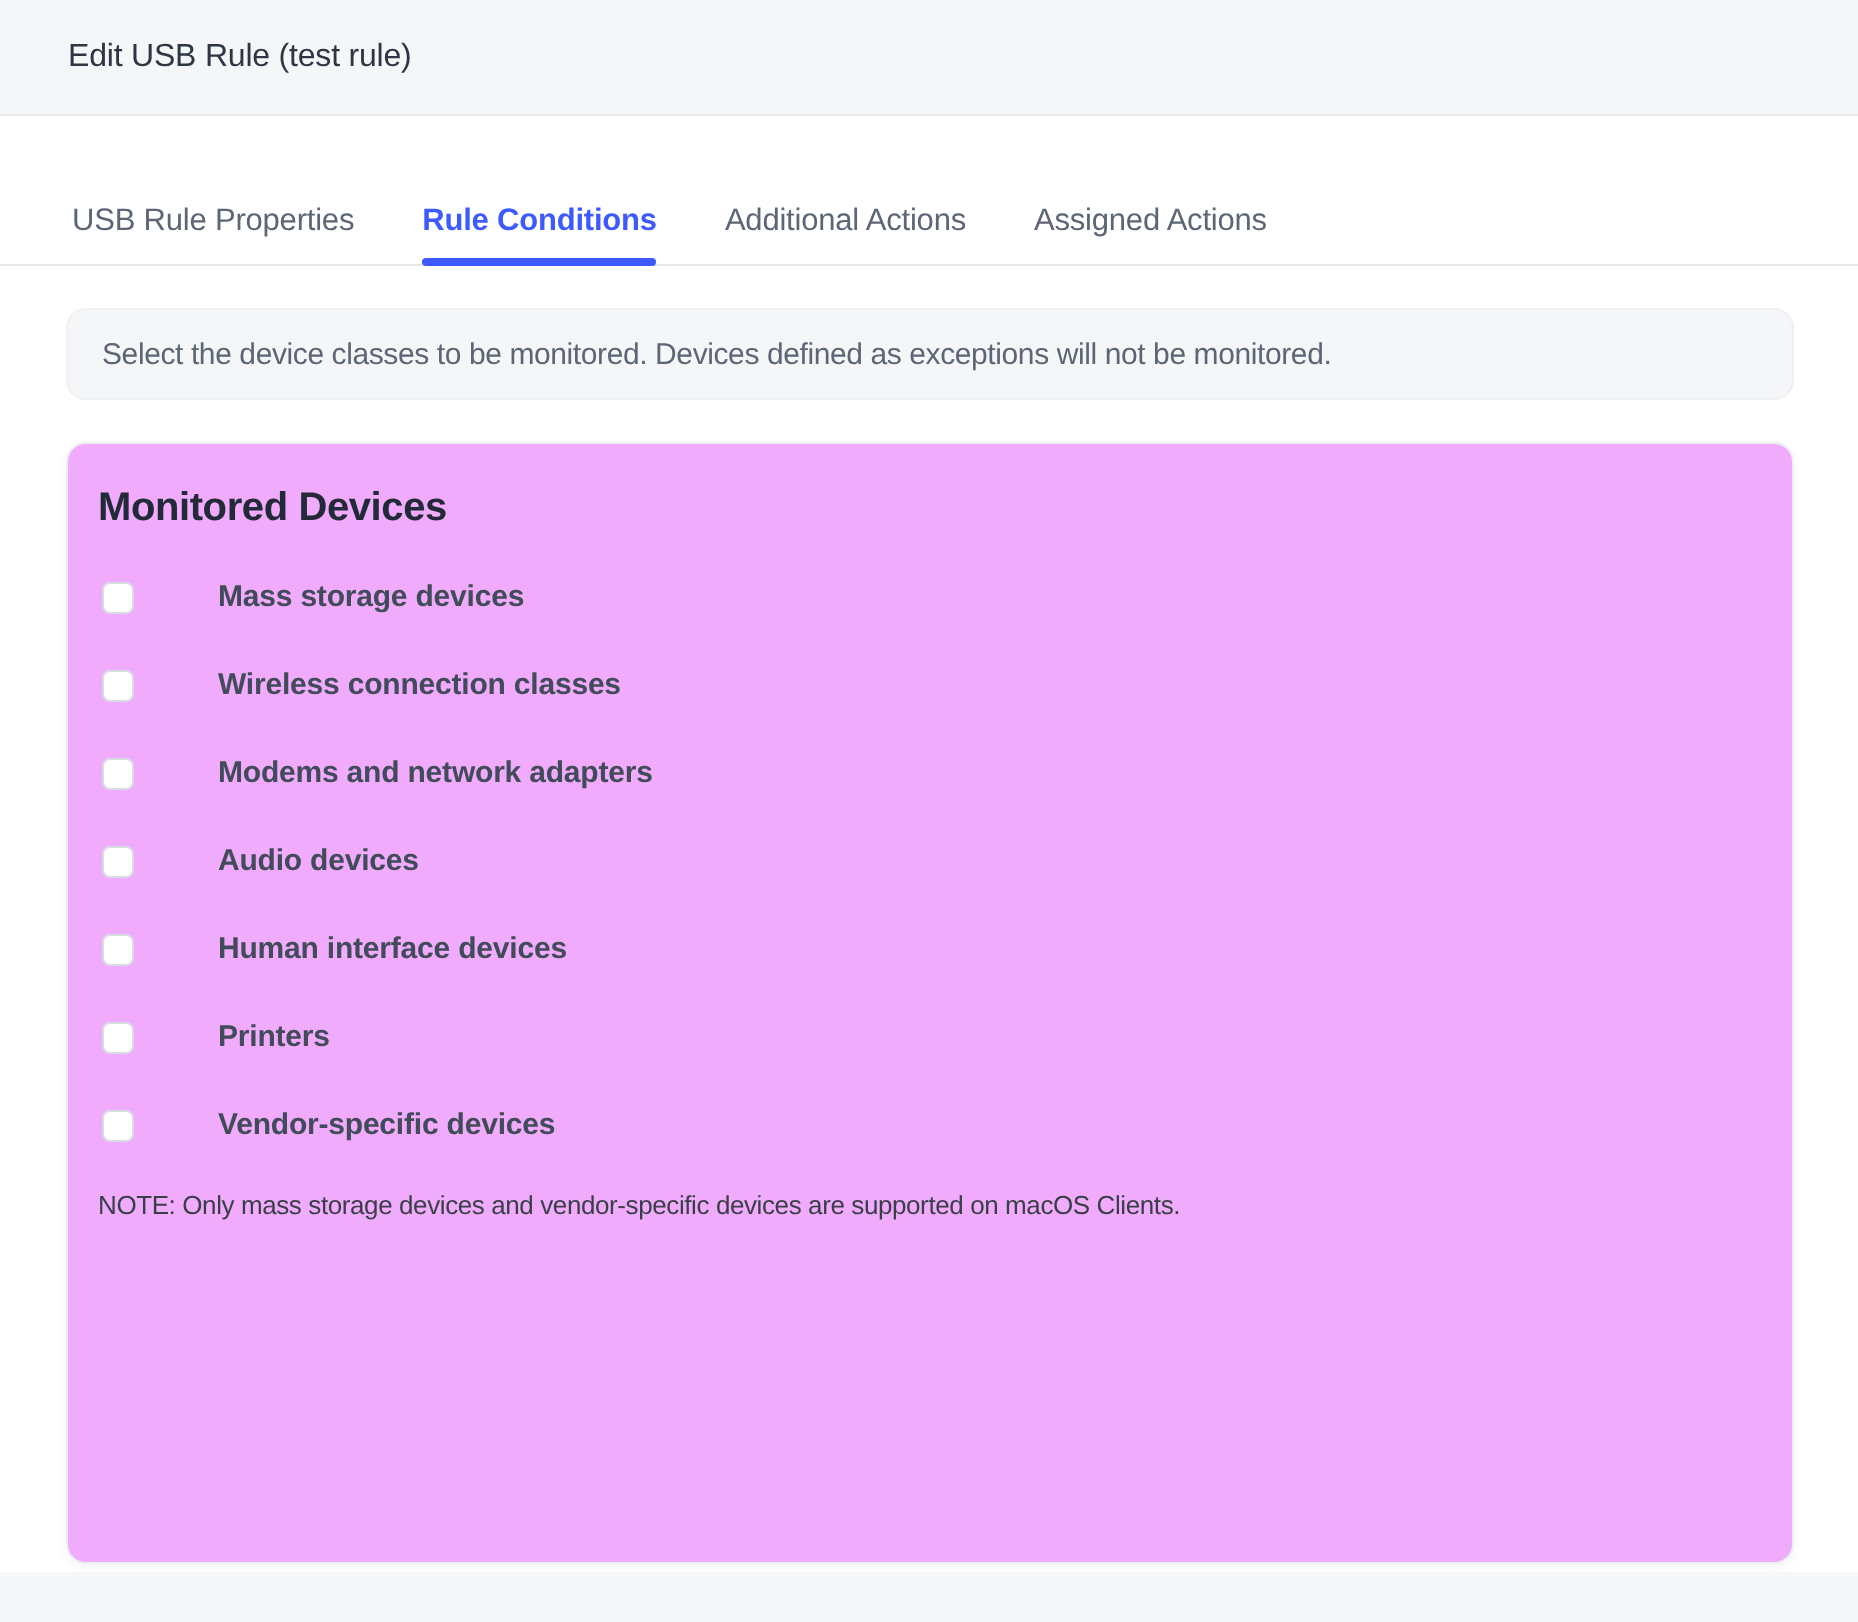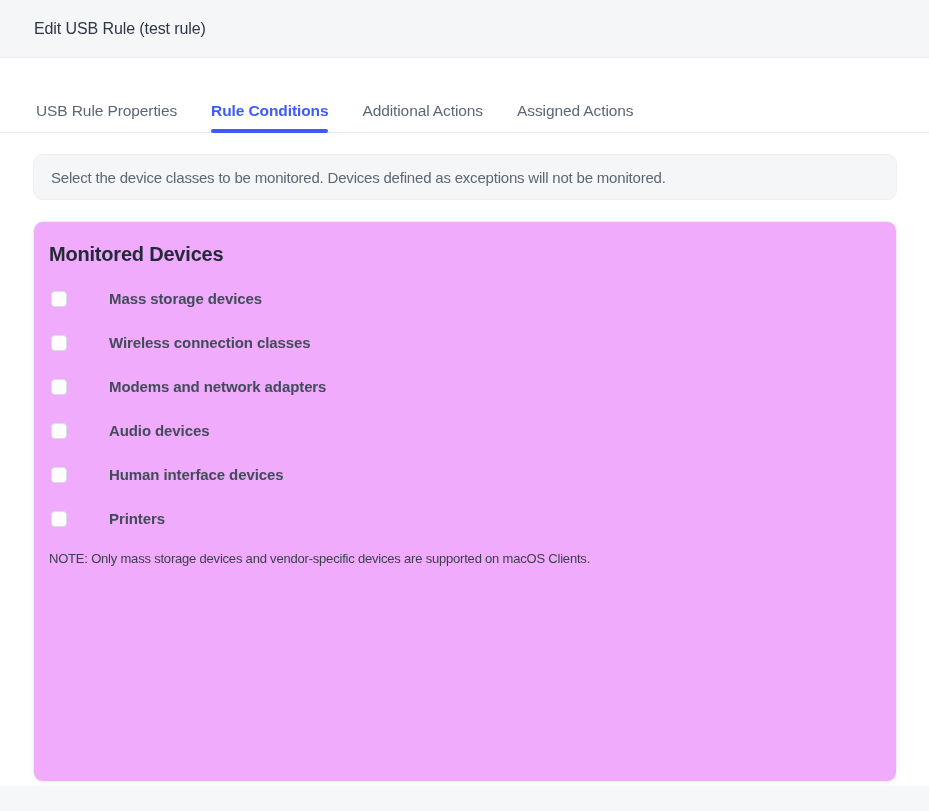--- a/index.html
+++ b/index.html
@@ -123,17 +123,21 @@
     <span class="device-label">Audio devices</span>
   </label>
       <label class="device-row">
     <input type="checkbox" class="cbx" style="">
     <span class="device-label">Human interface devices</span>
   </label>
       <label class="device-row">
     <input type="checkbox" class="cbx" style="">
     <span class="device-label">Printers</span>
   </label>
+      <label class="device-row">
+    <input type="checkbox" class="cbx" style="">
+    <span class="device-label">Vendor-specific devices</span>
+  </label>
     </div>
   <p class="note">NOTE: Only mass storage devices and vendor-specific devices are supported on macOS Clients.</p>
 </section>
 
 <div class="page-bottom"></div>
 
 </body></html>

